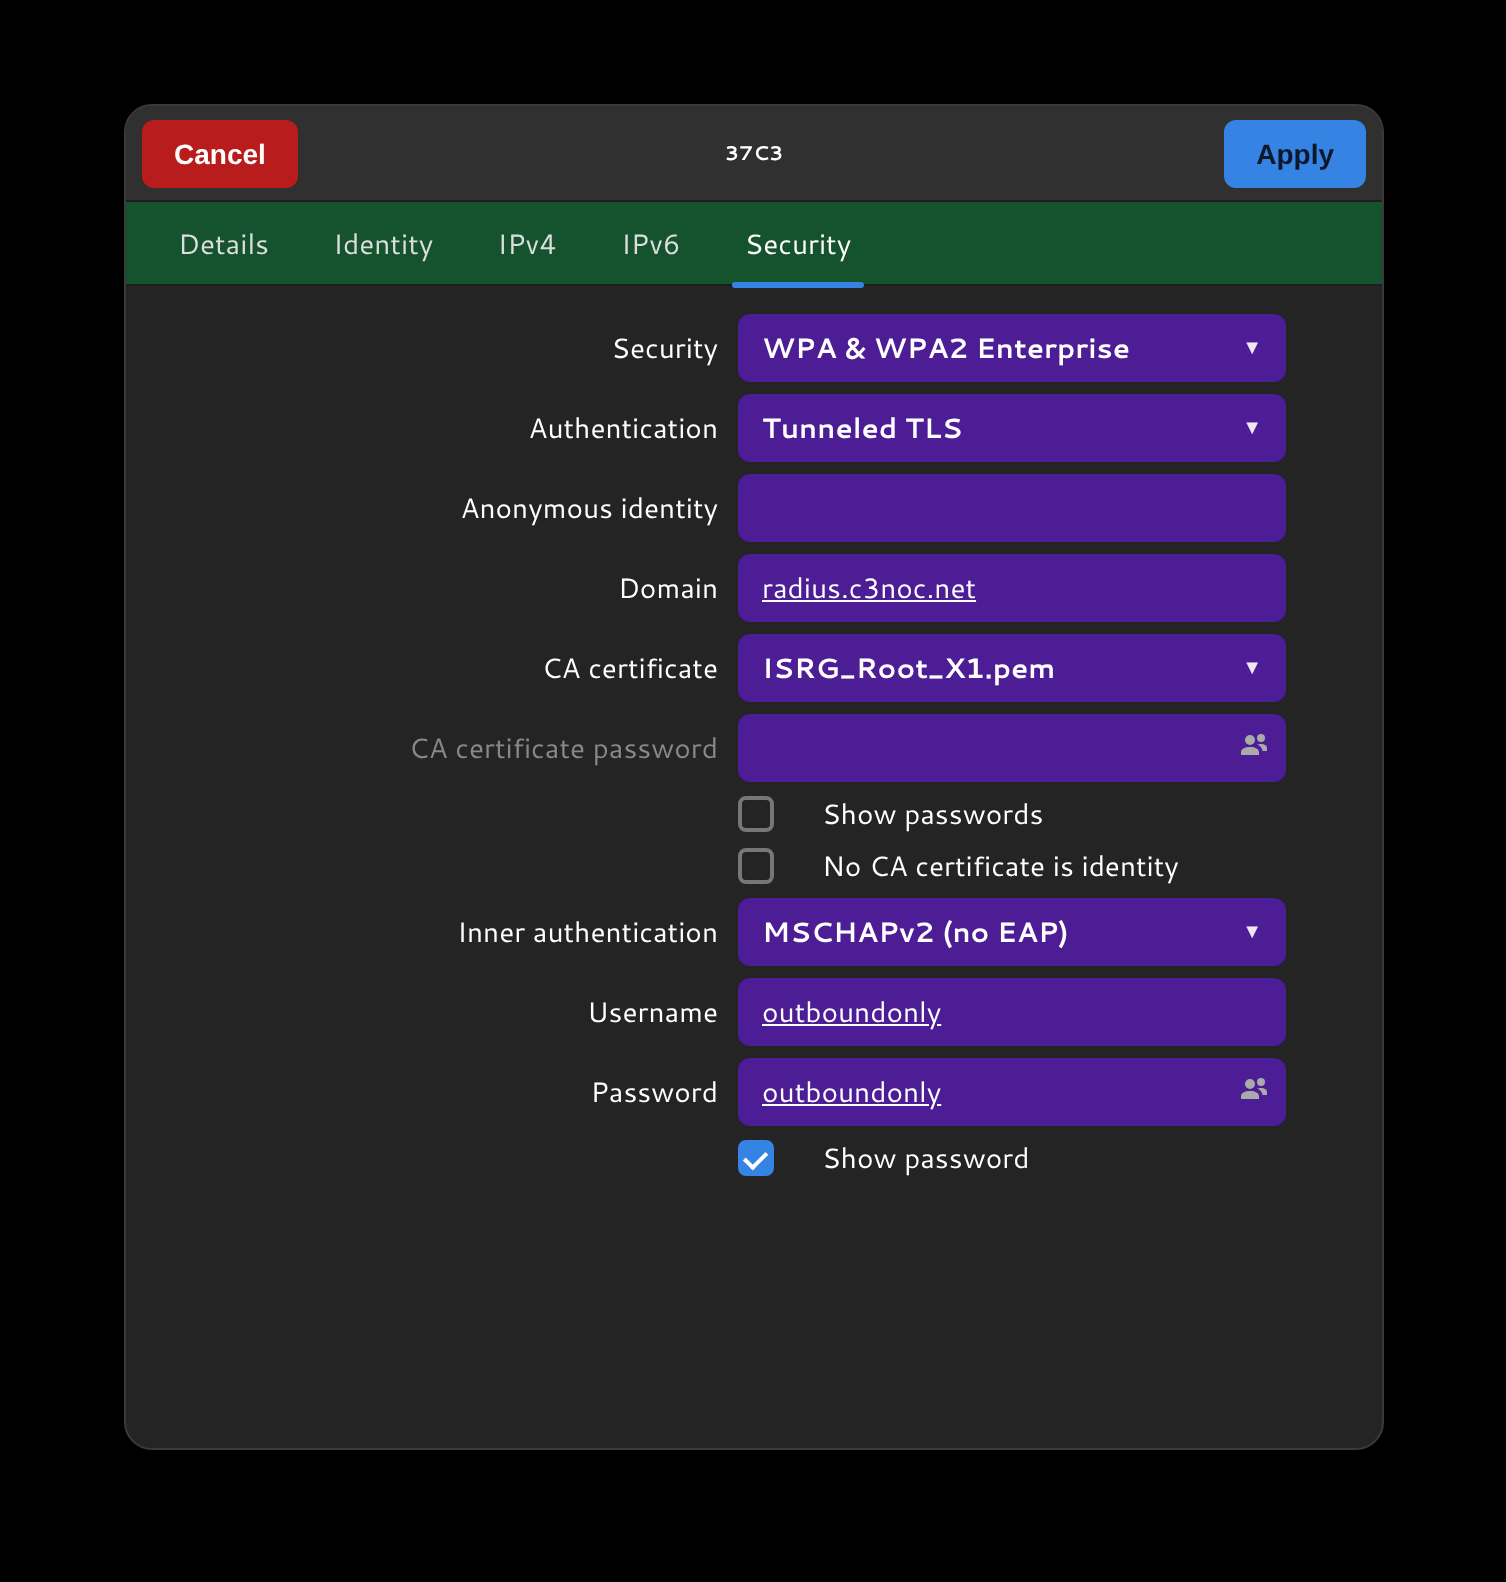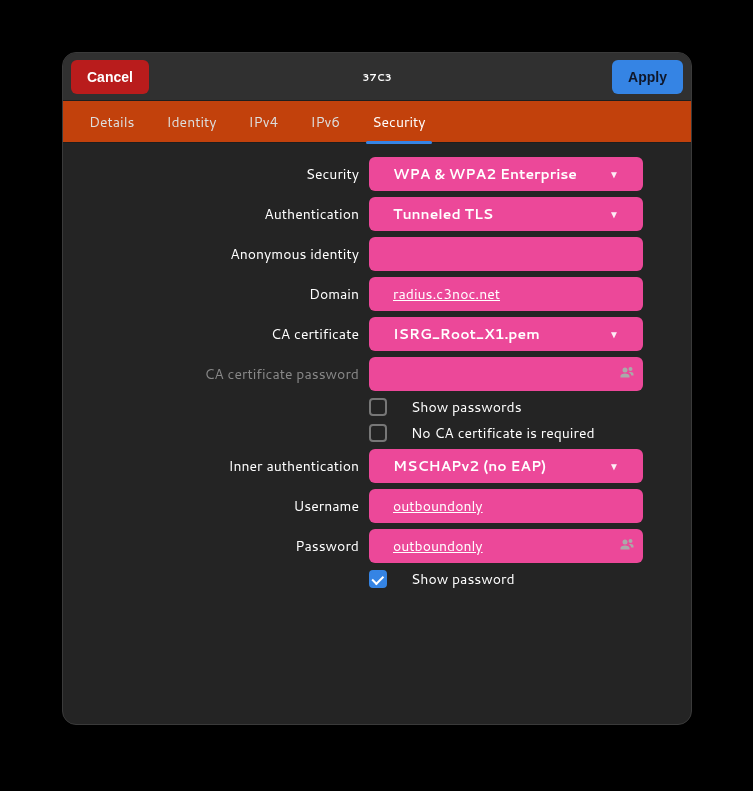--- a/index.html
+++ b/index.html
@@ -59,21 +59,21 @@
       left: 0;
       right: 0;
       text-align: center;
       font-weight: 700;
       font-size: 10px;
       pointer-events: none;
     }
     .header-spacer { flex: 1; }
     .tabs {
       display: flex;
-      background: #c2410c;
+      background: #14532d;
       padding: 0 12px;
       height: 42px;
       align-items: center;
       gap: 4px;
       border-bottom: 1px solid #1e1e1e;
     }
     .tab {
       padding: 10px 14px;
       cursor: pointer;
       color: #ddd;
@@ -114,25 +114,25 @@
     .label.disabled {
       color: #888;
     }
     .control {
       flex: 1;
       min-width: 0;
     }
     .select, .input {
       width: 100%;
       height: 34px;
-      background: #ec4899;
+      background: #4c1d95;
       border: none;
       border-radius: 6px;
       color: #fff;
-      padding: 0 24px;
+      padding: 0 12px;
       font-size: 14px;
       display: flex;
       align-items: center;
       position: relative;
     }
     .select {
       cursor: pointer;
       font-weight: 600;
       justify-content: space-between;
     }
@@ -281,21 +281,21 @@
       </div>
     </div>
 
     <div class="checkbox-row">
       <div class="checkbox"></div>
       <span class="checkbox-label">Show passwords</span>
     </div>
 
     <div class="checkbox-row">
       <div class="checkbox"></div>
-      <span class="checkbox-label">No CA certificate is required</span>
+      <span class="checkbox-label">No CA certificate is identity</span>
     </div>
 
     <div class="row" style="margin-top:4px;">
       <div class="label">Inner authentication</div>
       <div class="control">
         <div class="select">
           <span>MSCHAPv2 (no EAP)</span>
           <span class="chevron">▼</span>
         </div>
       </div>

